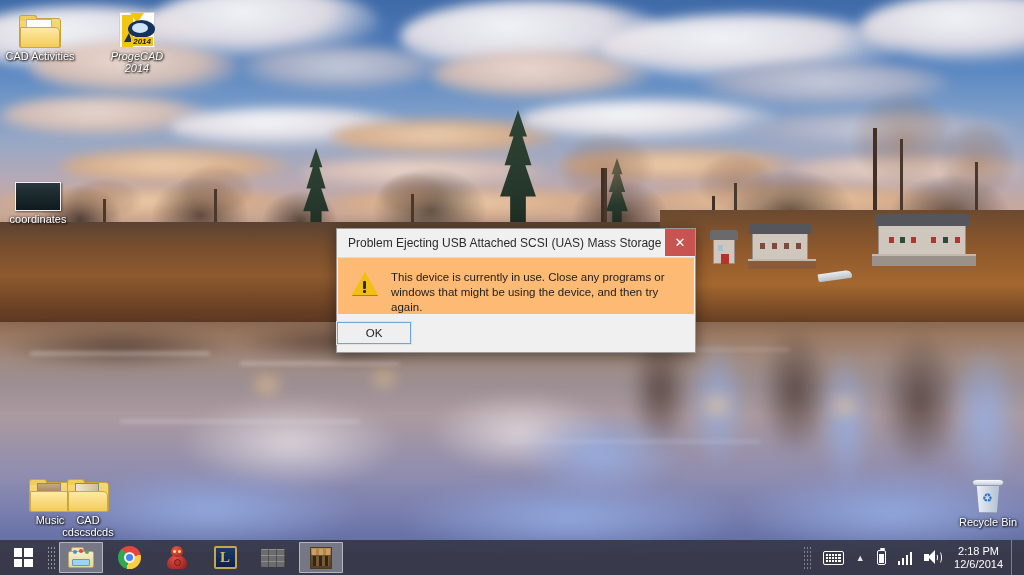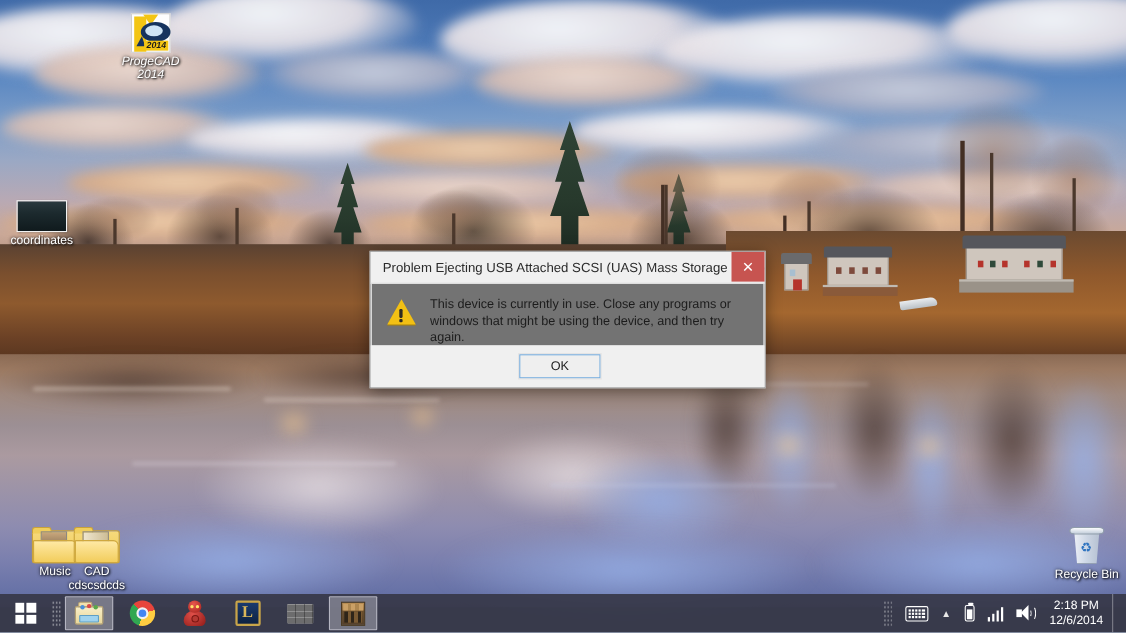--- a/index.html
+++ b/index.html
@@ -210,21 +210,21 @@
     padding-left: 11px; font-size: 12px; color: #2b2b2b;
     white-space: nowrap; overflow: hidden;
   }
   #dlg-close {
     position: absolute; right: 0; top: 0; width: 30px; height: 27px;
     background: #c75450; color: #ffffff; border: none;
     display: flex; align-items: center; justify-content: center;
     font-size: 13px; line-height: 1; cursor: pointer;
   }
   #dlg-body {
-    background: #737373; height: 56px;
+    background: #fdba74; height: 56px;
     margin: 0 1px; display: flex; align-items: flex-start;
     padding: 12px 0 0 14px;
   }
   .warn-icon { width: 26px; height: 24px; position: relative; flex: 0 0 26px; margin-top: 2px;}
   .warn-icon .tri {
     position:absolute; left:0; top:0; width:0; height:0;
     border-left: 13px solid transparent; border-right: 13px solid transparent;
     border-bottom: 23px solid #f2c014;
     filter: drop-shadow(0 1px 0 #a9820a);
   }
@@ -235,21 +235,21 @@
   .warn-icon .dot {
     position:absolute; left:11px; top:18px; width:3px; height:3px;
     background:#2e2a22; border-radius:1px;
   }
   #dlg-message {
     margin-left: 13px; font-size: 11.5px; line-height: 15px; color: #1c1c1c;
     max-width: 278px;
   }
   #dlg-footer {
     height: 38px; background: #f0f0f0;
-    display: flex; align-items: center; justify-content: center;
+    display: flex; align-items: center; justify-content: flex-start;
     padding-right: 14px;
   }
   #dlg-ok {
     width: 74px; height: 22px; background: #efefef;
     border: 1px solid #6aa7de; outline: 1px solid #e3e3e3;
     font-size: 11.5px; color: #1c1c1c; cursor: pointer;
     font-family: "Liberation Sans", sans-serif;
   }
 
   
@@ -449,20 +449,31 @@
     <div class="refl refl-b" style="left:740px; top:470px; width:300px; height:86px;"></div>
     <div class="refl refl-d" style="left:0px;   top:326px; width:240px; height:42px;"></div>
     <div class="refl refl-d" style="left:230px; top:324px; width:200px; height:36px;"></div>
     <div class="streak" style="left:30px;  top:352px; width:180px; background:rgba(240,225,215,.5);"></div>
     <div class="streak" style="left:240px; top:362px; width:160px; background:rgba(235,220,212,.45);"></div>
     <div class="streak" style="left:620px; top:348px; width:170px; background:rgba(200,185,180,.4);"></div>
     <div class="streak" style="left:120px; top:420px; width:240px; background:rgba(225,218,228,.4);"></div>
     <div class="streak" style="left:500px; top:440px; width:260px; background:rgba(200,205,235,.35);"></div>
   </div>
 
+  <div class="dicon" style="left:2px; top:4px;">
+    <div class="glyph">
+      <div class="folder">
+          <div class="back"></div>
+          <div class="tab"></div>
+          <div class="sheet"></div>
+          <div class="front"></div>
+        </div>
+    </div>
+    <div class="lbl">CAD Activities</div>
+  </div>
 
 
   <div class="dicon" style="left:99px; top:4px;font-style:italic;">
     <div class="glyph">
       <div class="progecad">
         <div class="ybar"></div>
           <div class="ytri"></div>
         <div class="oval"></div>
           <div class="oval2"></div>
           <div class="ptr"></div>

